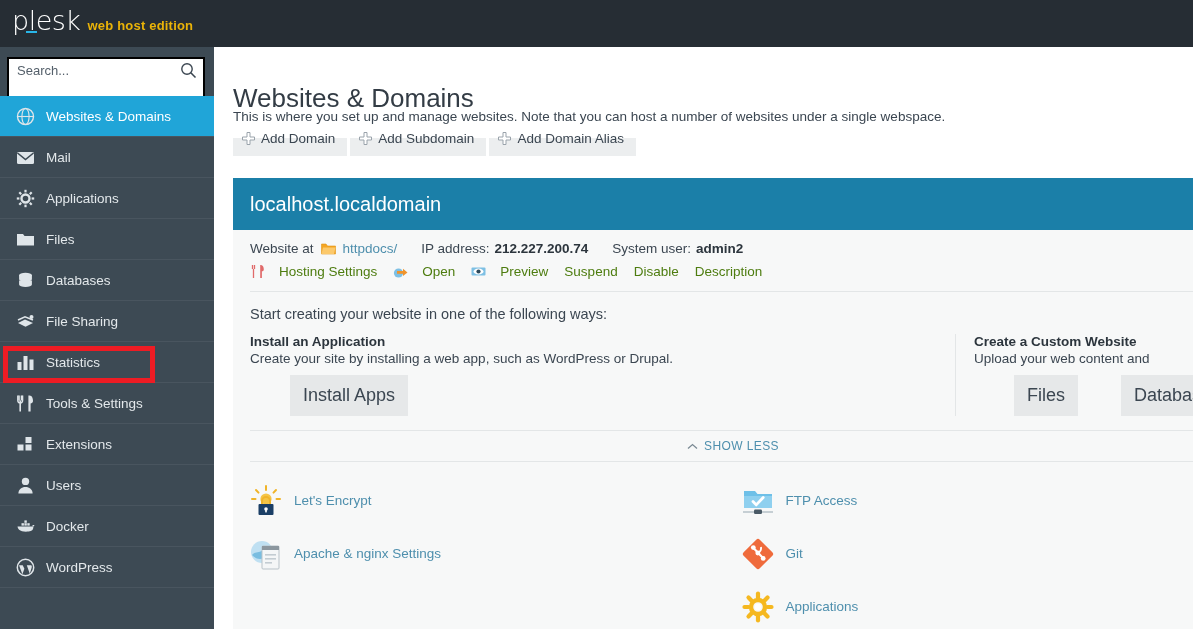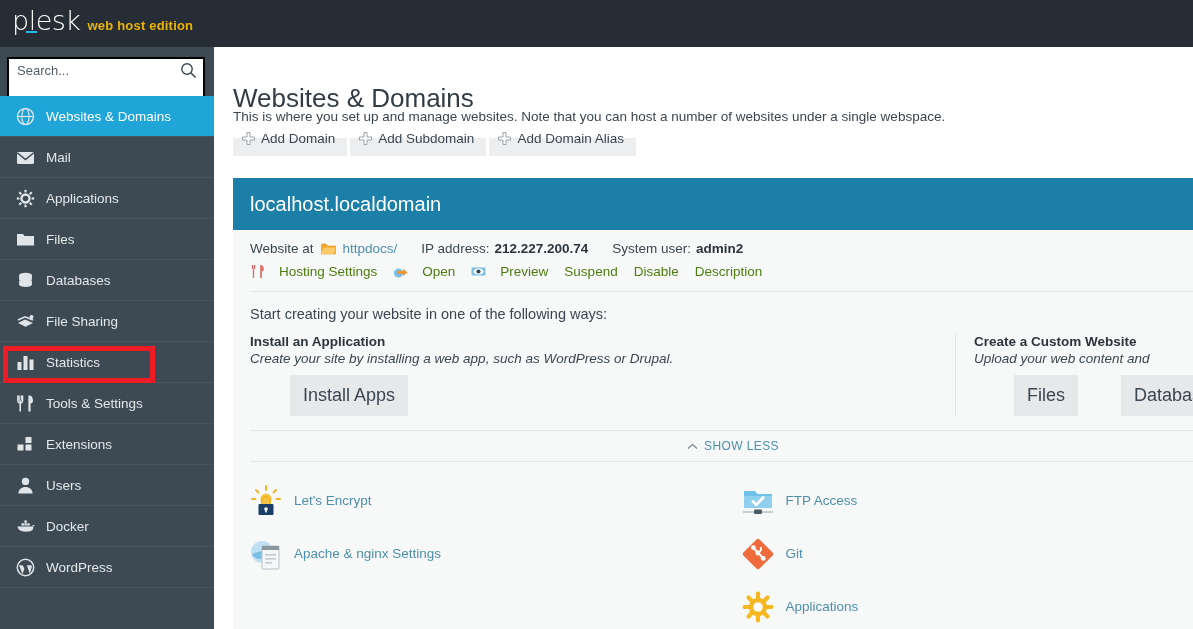--- a/index.html
+++ b/index.html
@@ -161,21 +161,21 @@
   #start-text {
     padding: 14px 0 0 17px;
     font-size: 14.5px; color: #3b4651; white-space: nowrap;
   }
 
   #ways-row { display: flex; padding: 12px 0 0 17px; }
   #way-left { width: 742px; }
   #way-divider { width: 1px; background: #e3e6e7; margin-right: 18px; }
   #way-right { flex: 1; }
   .way-title { font-size: 13.5px; font-weight: bold; color: #2c353d; white-space: nowrap; }
-  .way-desc { font-size: 13.5px; color: #3b4651; margin-top: 2px; white-space: nowrap; font-style: italic; }
+  .way-desc { font-size: 13.5px; color: #3b4651; margin-top: 2px; white-space: nowrap; }
   .way-btns { display: flex; gap: 3px; margin-top: 9px; }
   .graybtn {
     height: 41px; background: #e6e8e9; border: none;
     padding: 0 13px;
     font-family: "Liberation Sans", sans-serif;
     font-size: 18px; color: #3b4651; cursor: pointer; white-space: nowrap; margin-left: 40px;
   }
 
   #divider2 { margin: 14px 17px 0 17px; border-top: 1px solid #e3e6e7; }
   #showless-row {

